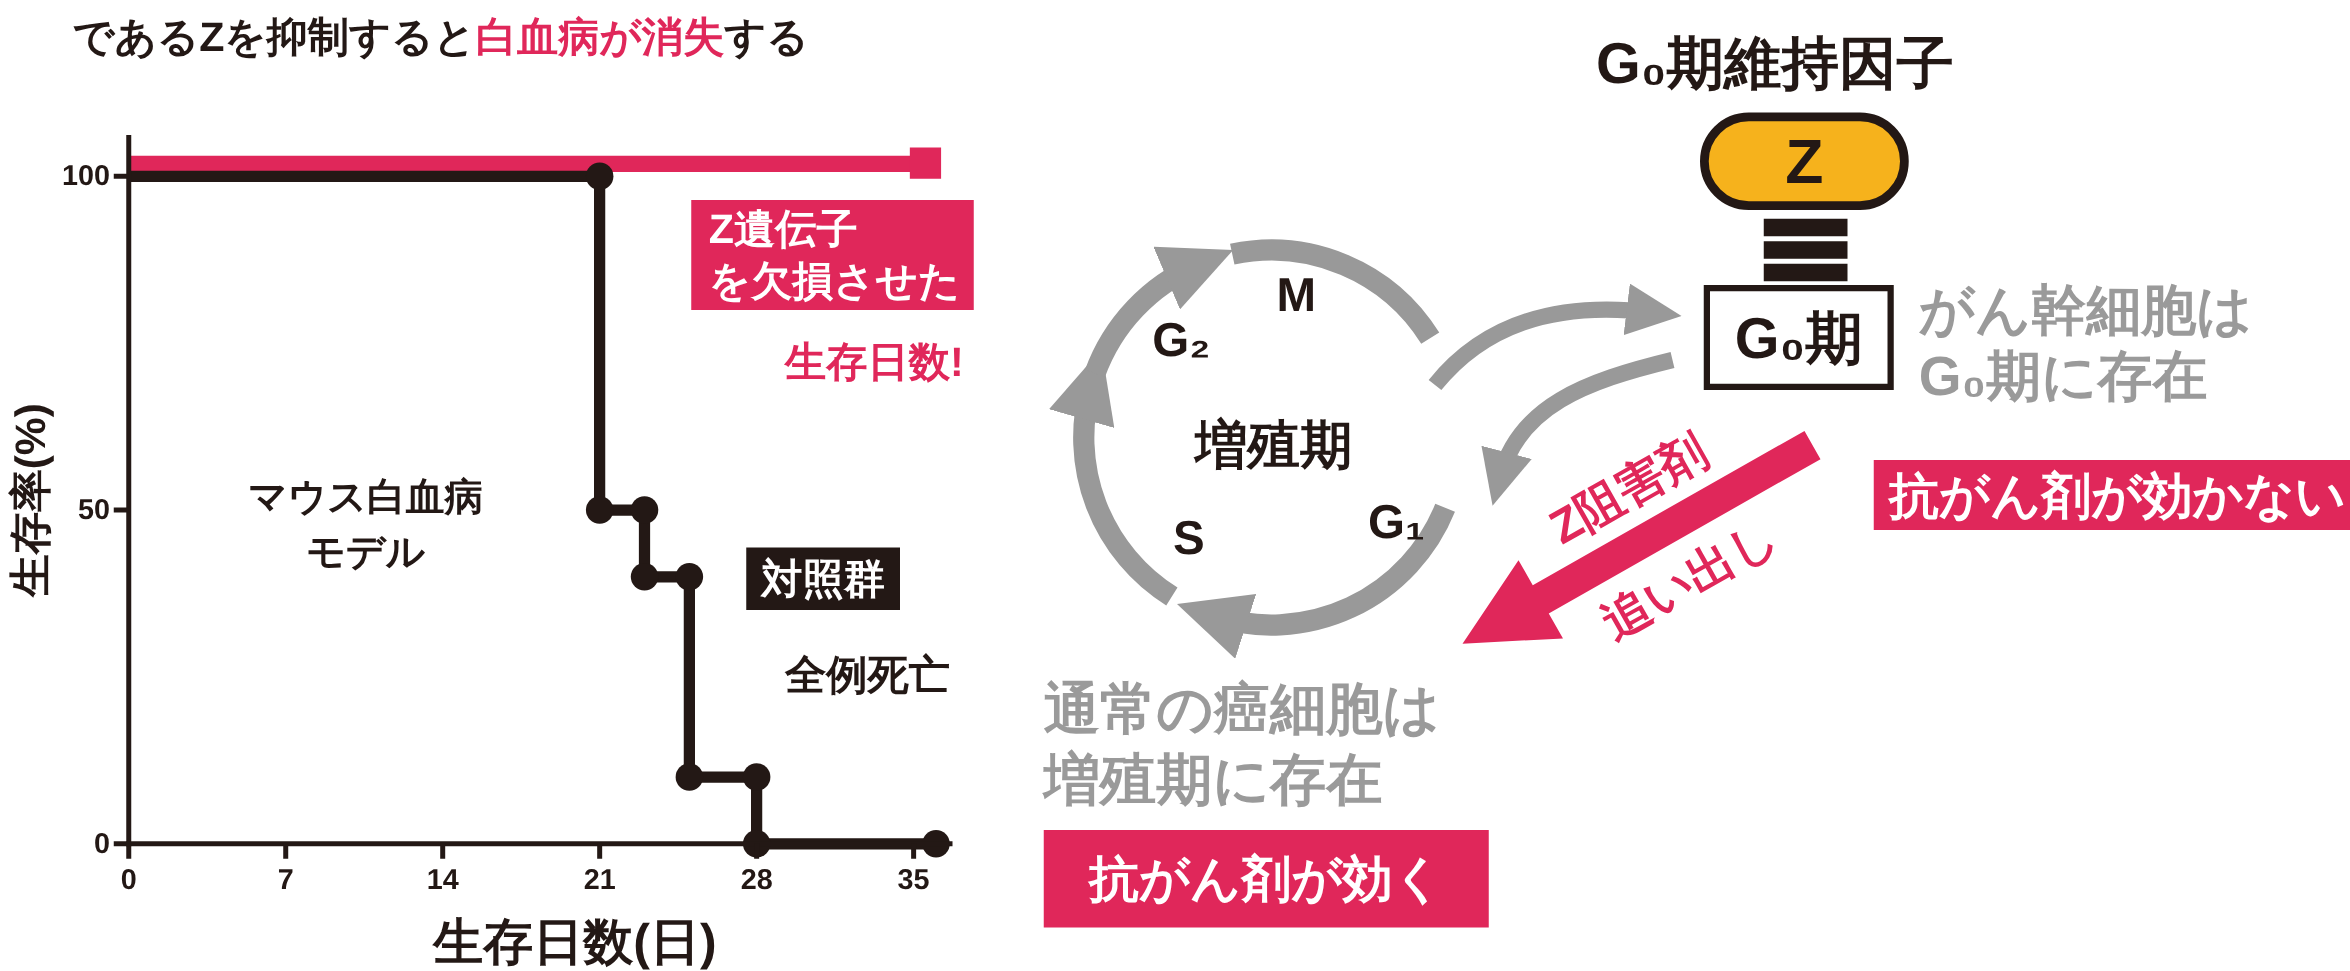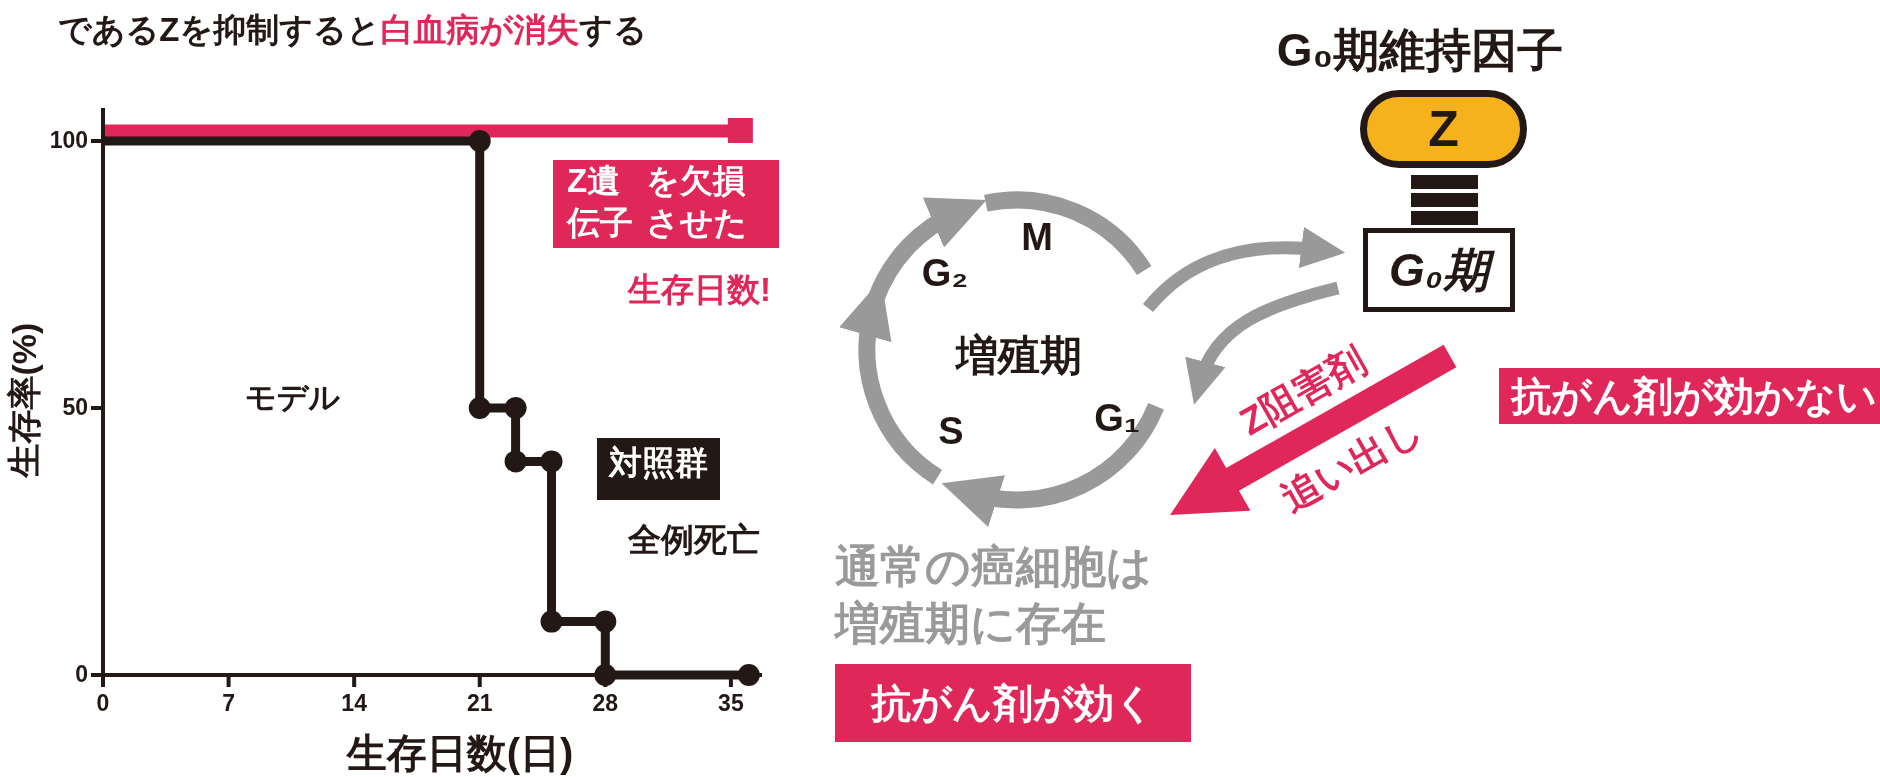--- a/index.html
+++ b/index.html
@@ -47,31 +47,32 @@
         <line x1="354.16" y1="675" x2="354.16" y2="687" stroke="#231815" stroke-width="4"></line>
         <line x1="479.74" y1="675" x2="479.74" y2="687" stroke="#231815" stroke-width="4"></line>
         <line x1="605.32" y1="675" x2="605.32" y2="687" stroke="#231815" stroke-width="4"></line>
         <line x1="730.9000000000001" y1="675" x2="730.9000000000001" y2="687" stroke="#231815" stroke-width="4"></line>
       </svg>
 
     <div class="abs ctr" style="left:-128px;top:380px;width:300px;height:40px;font-size:34px;transform:rotate(-90deg);">生存率(%)</div>
 
     <div class="abs ctr nowrap" style="left:310px;top:726px;width:300px;font-size:40px;">生存日数(日)</div>
 
-    <div class="abs" style="left:553px;top:160px;width:226px;height:88px;background:#e0275a;color:#fff;font-size:33px;line-height:42px;padding-left:14px;box-sizing:border-box;display:flex;justify-content:center;">
+    <div class="abs" style="left:553px;top:160px;width:226px;height:88px;background:#e0275a;color:#fff;font-size:33px;line-height:42px;padding-left:14px;box-sizing:border-box;display:flex;flex-direction:column;justify-content:center;">
       <div>Z遺伝子</div>
       <div>を欠損させた</div>
     </div>
     <div class="abs pinktxt nowrap" style="left:628px;top:268px;font-size:33px;">生存日数!</div>
 
     <div class="abs ctr" style="left:180px;top:376px;width:225px;font-size:31px;line-height:44px;">
+      <div>マウス白血病</div>
       <div>モデル</div>
     </div>
 
-    <div class="abs ctr" style="left:597px;top:438px;width:123px;height:62px;background:#231815;color:#fff;font-size:33px;line-height:50px;">対照群</div>
+    <div class="abs ctr" style="left:597px;top:438px;width:123px;height:50px;background:#231815;color:#fff;font-size:33px;line-height:50px;">対照群</div>
     <div class="abs nowrap" style="left:628px;top:518px;font-size:33px;">全例死亡</div>
   <div class="abs" style="left: 34px; top: 127px; width: 54px; font-size: 23px; text-align: right;">100</div>
       <div class="abs" style="left: 34px; top: 394px; width: 54px; font-size: 23px; text-align: right;">50</div>
       <div class="abs" style="left: 34px; top: 661px; width: 54px; font-size: 23px; text-align: right;">0</div>
       <div class="abs" style="left: 78px; top: 690px; width: 50px; font-size: 23px; text-align: center;">0</div>
       <div class="abs" style="left: 203.58px; top: 690px; width: 50px; font-size: 23px; text-align: center;">7</div>
       <div class="abs" style="left: 329.16px; top: 690px; width: 50px; font-size: 23px; text-align: center;">14</div>
       <div class="abs" style="left: 454.74px; top: 690px; width: 50px; font-size: 23px; text-align: center;">21</div>
       <div class="abs" style="left: 580.32px; top: 690px; width: 50px; font-size: 23px; text-align: center;">28</div>
       <div class="abs" style="left: 705.9px; top: 690px; width: 50px; font-size: 23px; text-align: center;">35</div>
@@ -102,31 +103,35 @@
     </svg>
 
     <div class="abs ctr nowrap" style="left:570px;top:20px;width:300px;font-size:46px;">G₀期維持因子</div>
 
     <div class="abs ctr" style="left:660px;top:90px;width:167px;height:78px;background:#f6b21c;border:7px solid #231815;border-radius:44px;box-sizing:border-box;font-size:50px;line-height:64px;">Z</div>
 
     <div class="abs" style="left:711px;top:175px;width:67px;height:14px;background:#231815;"></div>
     <div class="abs" style="left:711px;top:193px;width:67px;height:14px;background:#231815;"></div>
     <div class="abs" style="left:711px;top:211px;width:67px;height:14px;background:#231815;"></div>
 
-    <div class="abs ctr" style="left:663px;top:228px;width:152px;height:84px;background:#fff;border:5px solid #231815;box-sizing:border-box;font-size:46px;line-height:74px;font-style:italic;">G₀期</div>
+    <div class="abs ctr" style="left:663px;top:228px;width:152px;height:84px;background:#fff;border:5px solid #231815;box-sizing:border-box;font-size:46px;line-height:74px;">G₀期</div>
 
     <div class="abs ctr" style="left:219px;top:328px;width:200px;font-size:42px;">増殖期</div>
     <div class="abs ctr" style="left:307px;top:216px;width:60px;font-size:38px;">M</div>
     <div class="abs ctr" style="left:215px;top:252px;width:60px;font-size:38px;">G₂</div>
     <div class="abs ctr" style="left:221px;top:410px;width:60px;font-size:38px;">S</div>
     <div class="abs ctr" style="left:387px;top:397px;width:60px;font-size:38px;">G₁</div>
 
     <div class="abs ctr pinktxt nowrap" style="left:493px;top:366px;width:220px;font-size:38px;transform:rotate(-29.5deg);">Z阻害剤</div>
     <div class="abs ctr pinktxt nowrap" style="left:542px;top:438px;width:220px;font-size:38px;transform:rotate(-29.5deg);">追い出し</div>
 
+    <div class="abs graytxt nowrap" style="left:835px;top:222px;font-size:44px;line-height:53px;">
+      <div>がん幹細胞は</div>
+      <div>G₀期に存在</div>
+    </div>
     <div class="abs badge nowrap" style="left:799px;top:368px;width:390px;height:56px;font-size:40px;">抗がん剤が効かない</div>
 
     <div class="abs graytxt nowrap" style="left:135px;top:538px;font-size:45px;line-height:57px;">
       <div>通常の癌細胞は</div>
       <div>増殖期に存在</div>
     </div>
     <div class="abs badge nowrap" style="left:135px;top:664px;width:356px;height:78px;font-size:40px;">抗がん剤が効く</div>
   </div>
 </div>
 

